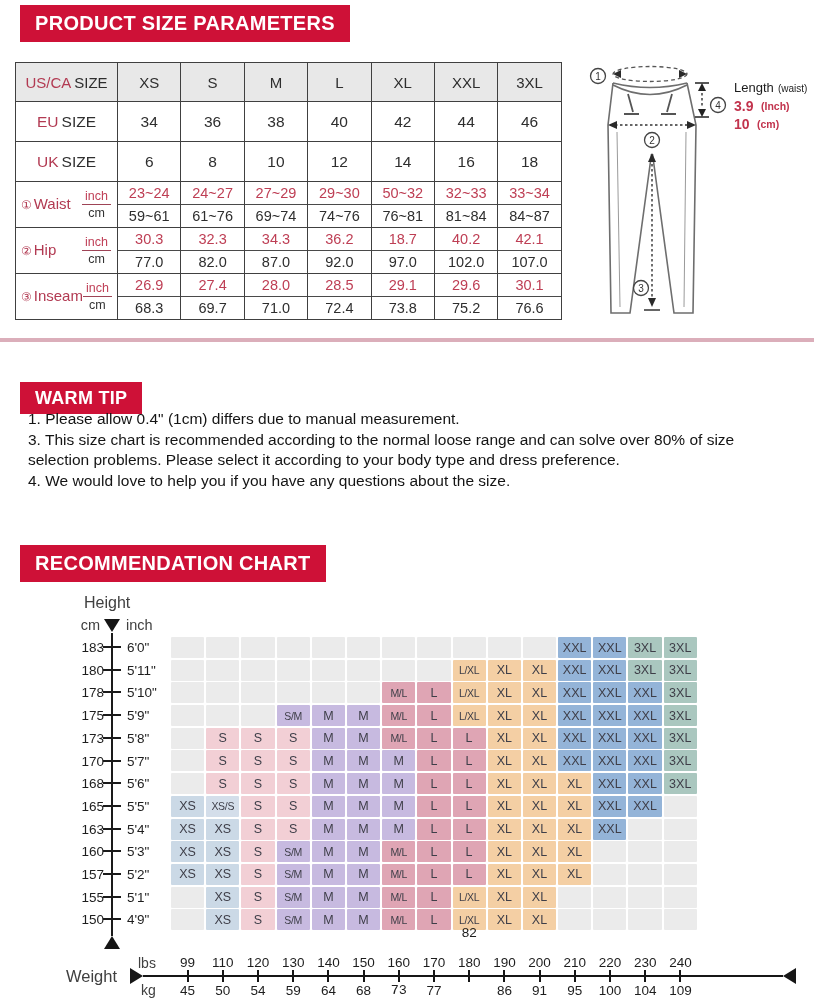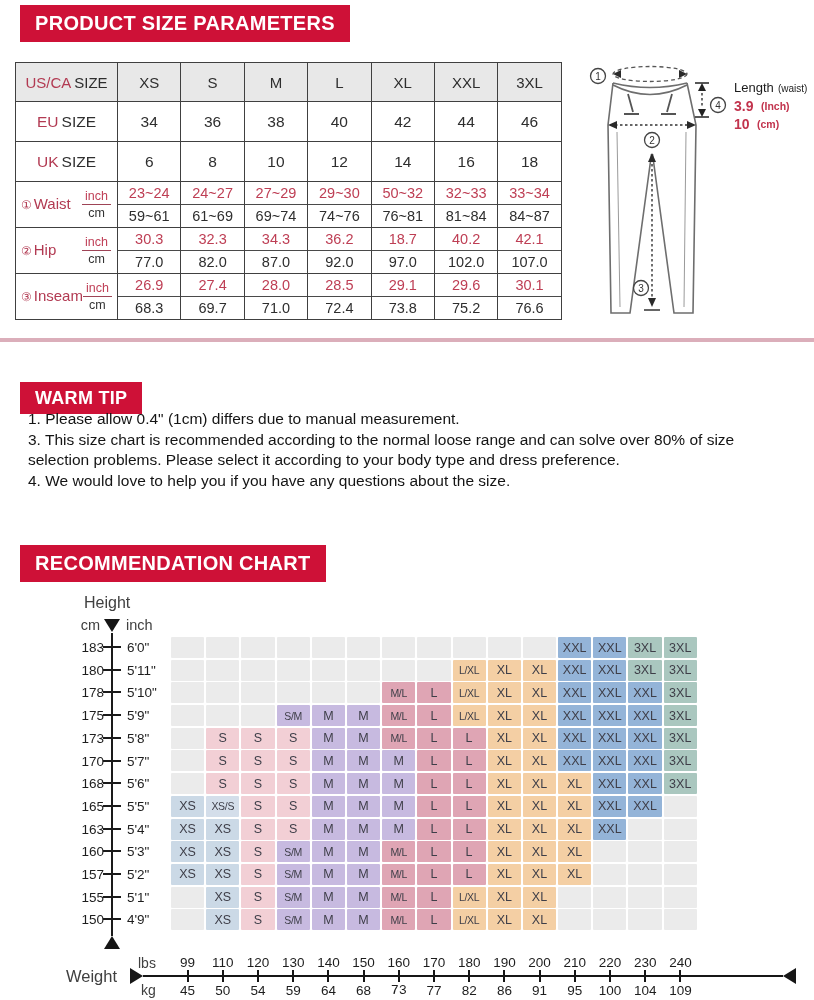--- a/index.html
+++ b/index.html
@@ -125,21 +125,21 @@
           </td>
           <td>
             <div class="vwrap">
               <div class="vi">23~24</div>
               <div class="vc">59~61</div>
             </div>
           </td>
           <td>
             <div class="vwrap">
               <div class="vi">24~27</div>
-              <div class="vc">61~69</div>
+              <div class="vc">61~76</div>
             </div>
           </td>
           <td>
             <div class="vwrap">
               <div class="vi">27~29</div>
               <div class="vc">69~74</div>
             </div>
           </td>
           <td>
             <div class="vwrap">
@@ -647,21 +647,21 @@
       <div class="wtick" style="left: 362.6px;"></div>
       <div class="wlab" style="left: 363.6px; top: 983px;">68</div>
       <div class="wlab" style="left: 398.8px; top: 955px;">160</div>
       <div class="wtick" style="left: 397.8px;"></div>
       <div class="wlab" style="left: 398.8px; top: 983px; font-family: Liberation Mono, monospace;">73</div>
       <div class="wlab" style="left: 434px; top: 955px;">170</div>
       <div class="wtick" style="left: 433px;"></div>
       <div class="wlab" style="left: 434px; top: 983px;">77</div>
       <div class="wlab" style="left: 469.2px; top: 955px;">180</div>
       <div class="wtick" style="left: 468.2px;"></div>
-      <div class="wlab" style="left: 469.2px; top: 983px;">82</div>
+      <div class="wlab" style="left: 469.2px; top: 925px;">82</div>
       <div class="wlab" style="left: 504.4px; top: 955px;">190</div>
       <div class="wtick" style="left: 503.4px;"></div>
       <div class="wlab" style="left: 504.4px; top: 983px;">86</div>
       <div class="wlab" style="left: 539.6px; top: 955px;">200</div>
       <div class="wtick" style="left: 538.6px;"></div>
       <div class="wlab" style="left: 539.6px; top: 983px;">91</div>
       <div class="wlab" style="left: 574.8px; top: 955px;">210</div>
       <div class="wtick" style="left: 573.8px;"></div>
       <div class="wlab" style="left: 574.8px; top: 983px;">95</div>
       <div class="wlab" style="left: 610px; top: 955px;">220</div>

